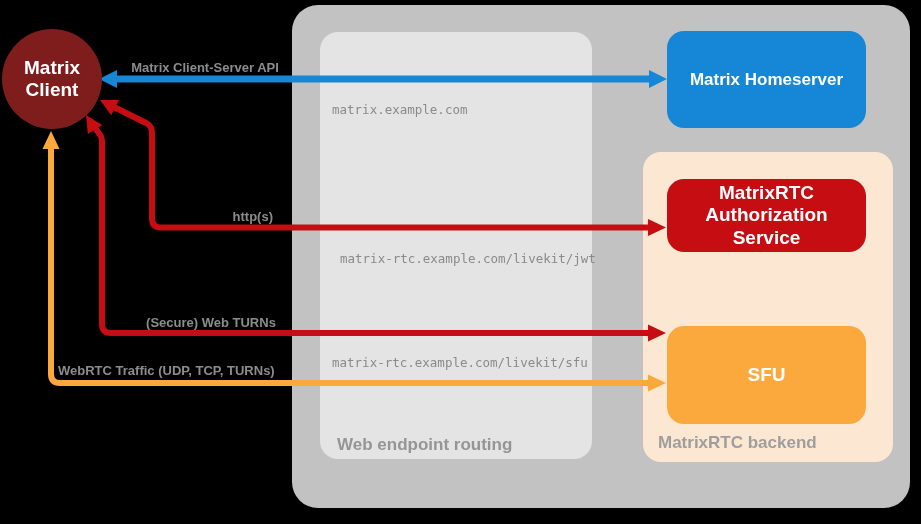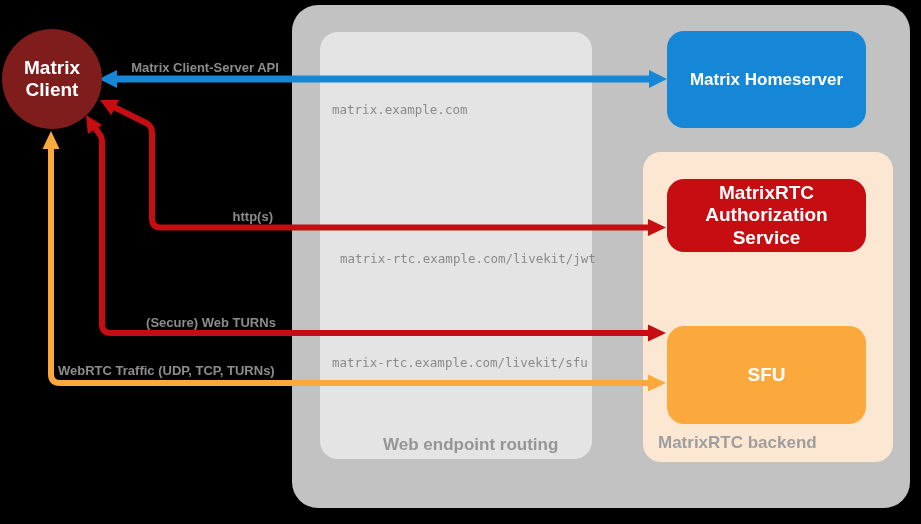--- a/index.html
+++ b/index.html
@@ -16,21 +16,21 @@
   .node{display:flex;align-items:center;justify-content:center;text-align:center;
         color:#fff;font-weight:700;border-radius:17px;}
   .homeserver{left:667px;top:31px;width:199px;height:97px;background:#1587D6;font-size:17px;}
   .auth{left:667px;top:179px;width:199px;height:73px;background:#C50D12;font-size:19px;line-height:1.18;padding:0 18px;box-sizing:border-box;}
   .sfu{left:667px;top:310px;width:199px;height:98px;background:#FBA93D;font-size:19px;margin-top:16px;}
   .client-circle{left:2px;top:29px;width:100px;height:100px;background:#7f1d1d;border-radius:50%;
         display:flex;align-items:center;justify-content:center;text-align:center;
         color:#fff;font-weight:700;font-size:19px;line-height:1.15;padding:0 14px;box-sizing:border-box;}
   
   .container-label{font-weight:700;font-size:17px;}
-  .routing-label{left:337px;top:435px;color:#959595;margin-left:46px;}
+  .routing-label{left:337px;top:435px;color:#959595;}
   .backend-label{left:658px;top:433px;color:#9E9E9E;}
   .site-label{left:420px;top:481px;width:486px;text-align:right;color:#fff;font-weight:700;font-size:20px;}
   .endpoint{color:#8A8A8A;font-family:"DejaVu Sans Mono", monospace;font-size:12.5px;white-space:nowrap;margin-top:41px;}
   .ep1{left:332px;top:61px;}
   .ep2{left:340px;top:210px;}
   .ep3{left:332px;top:314px;}
   .edge-label{color:#8C8C8C;font-weight:700;font-size:13px;white-space:nowrap;}
   .el1{left:120px;top:60px;width:170px;text-align:center;}
   .el2{left:183px;top:209px;width:90px;text-align:right;}
   .el3{left:145px;top:315px;width:132px;text-align:center;}

